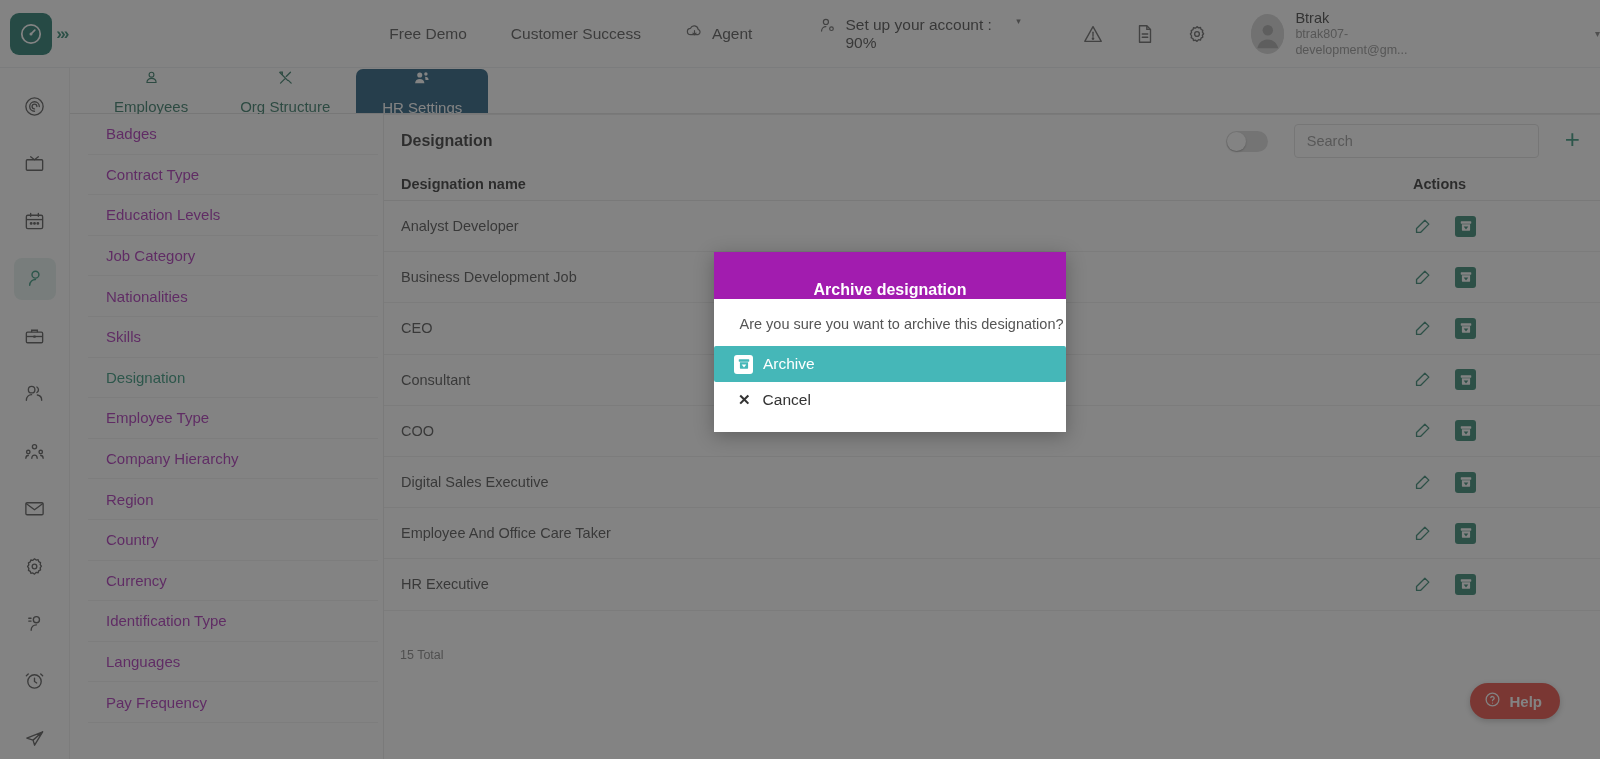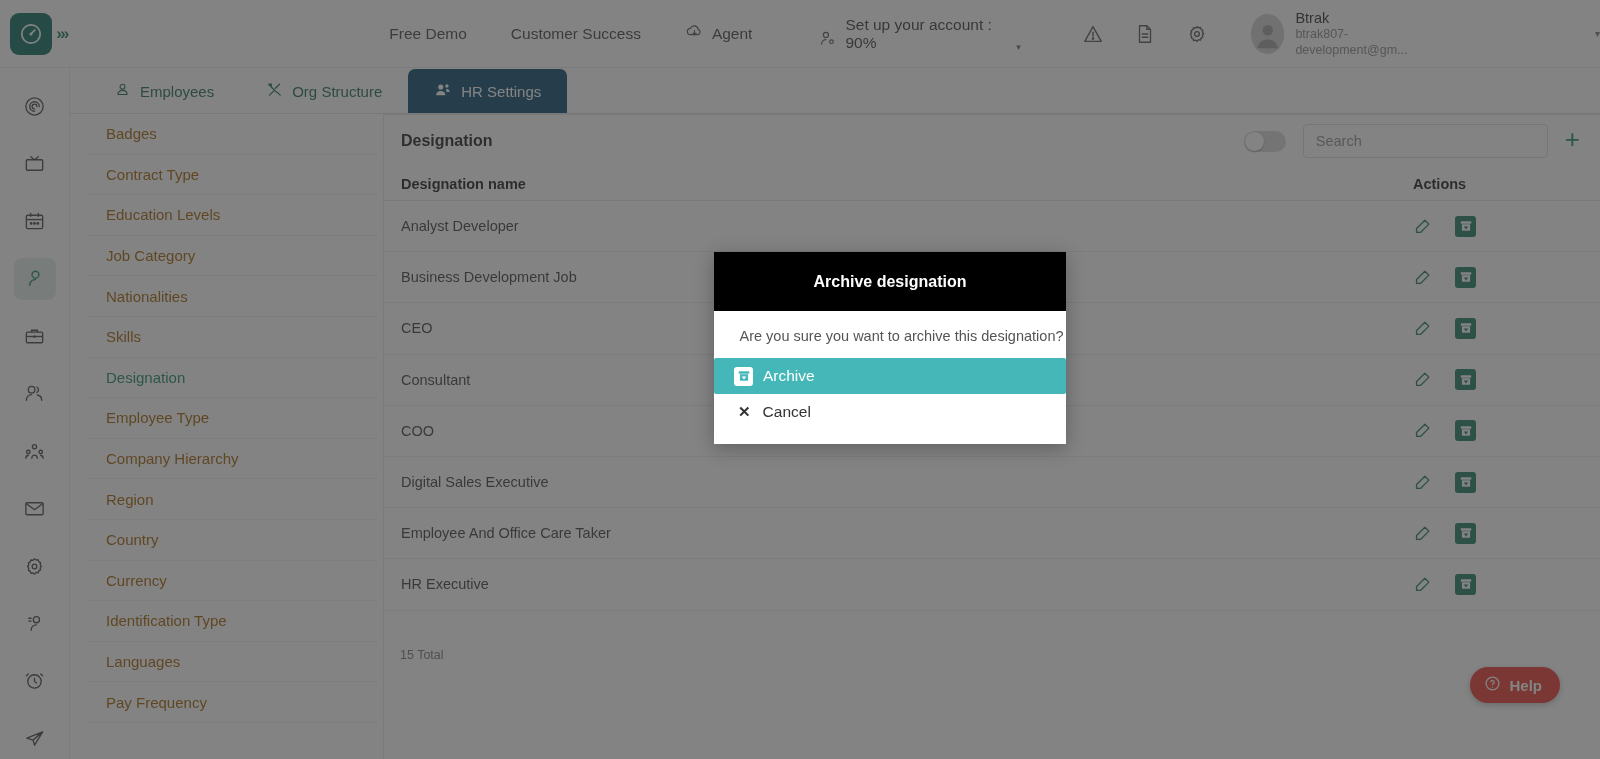--- a/index.html
+++ b/index.html
@@ -26,21 +26,21 @@
     width:42px; height:42px; border-radius:9px; background:#0b6b5d;
     display:flex; align-items:center; justify-content:center;
   }
   .chev{ color:#1e7a63; font-size:17px; letter-spacing:-2px; margin-left:-6px; font-weight:700;}
   .topnav{ display:flex; align-items:center; gap:0; margin-left:300px; }
   .topnav-item{
     font-size:15.5px; color:#444; padding:8px 22px; cursor:pointer;
     display:flex; align-items:center; gap:8px; white-space:nowrap;
   }
   .setup-pill{
-    display:flex; align-items:flex-end; gap:8px; font-size:15.5px; color:#3a3a3a;
+    display:flex; align-items:flex-start; gap:8px; font-size:15.5px; color:#3a3a3a;
     padding:7px 14px; margin-left:30px; cursor:pointer;
   }
   .caret{ font-size:9px; color:#666; }
   .hdr-icons{ display:flex; align-items:center; gap:0; margin-left:32px; }
   .hdr-ic{ width:52px; height:40px; display:flex; align-items:center; justify-content:center; cursor:pointer;}
   .profile{
     display:flex; align-items:center; gap:11px; margin-left:28px; cursor:pointer;
   }
   .avatar{
     width:40px; height:40px; border-radius:50%; background:#cfcfcf;
@@ -64,45 +64,45 @@
   .rail-ic.active{ background:#e2efec; }
 
   
   .tabs{
     position:absolute; top:68px; left:70px; right:0; height:46px;
     background:#fff; border-bottom:1px solid #e0e0e0; display:flex; align-items:flex-end;
     padding-left:18px;
   }
   .tab{
     height:44px; padding:0 26px; display:flex; align-items:center; gap:9px;
-    font-size:15px; color:#1f6b55; cursor:pointer; border-radius:7px 7px 0 0;
+    font-size:15px; color:#1f6b55; cursor:pointer; border-radius:7px 7px 0 0;flex-direction:column;
   }
   .tab.active{ background:#0c4a6e; color:#fff; }
 
   
   .settings-list{
     position:absolute; top:114px; left:88px; width:290px; bottom:0;
     background:#fff; overflow:hidden;
   }
   .s-item{
     height:40.6px; display:flex; align-items:center; padding-left:18px;
-    font-size:15px; color:#a16207; border-bottom:1px solid #f0f0f0; cursor:pointer;
+    font-size:15px; color:#a21caf; border-bottom:1px solid #f0f0f0; cursor:pointer;
   }
   .s-item.active{ color:#1f8a6d; font-weight:500; }
 
   
   .card{
     position:absolute; top:114px; left:383px; right:0; bottom:0;
     background:#fff; border-left:1px solid #e6e6e6; border-top:1px solid #e6e6e6;
   }
   .card-head{
     height:52px; display:flex; align-items:center; padding:0 14px 0 17px;
   }
   .card-title{ font-size:16px; font-weight:700; color:#1f1f1f; }
-  .card-head-right{ margin-left:auto; display:flex; align-items:center; gap:17px;}
+  .card-head-right{ margin-left:auto; display:flex; align-items:center; gap:26px;}
   .toggle{
     width:42px;height:21px;border-radius:11px;background:#d8d8d8;position:relative;cursor:pointer;
   }
   .toggle .knob{
     position:absolute;left:1px;top:1px;width:19px;height:19px;border-radius:50%;
     background:#fff;box-shadow:0 1px 2px rgba(0,0,0,.3);
   }
   .search{
     width:245px;height:34px;border:1px solid #dddddd;border-radius:4px;
     padding:0 12px;font-size:14.5px;color:#444;font-family:inherit;outline:none;
@@ -129,38 +129,38 @@
   .act-arch{
     width:21px;height:21px;border-radius:3px;background:#1f7a62;
     display:flex;align-items:center;justify-content:center;cursor:pointer;
   }
   .total{
     position:absolute; left:400px; top:648px; font-size:12.5px; color:#777;text-align:right;
   }
 
   
   .help{
-    position:absolute; right:40px; bottom:56px; height:36px; padding:0 18px 0 14px;
+    position:absolute; right:40px; bottom:40px; height:36px; padding:0 18px 0 14px;
     background:#e8372d; color:#fff; border-radius:18px; display:flex; align-items:center;
     gap:8px; font-size:15px; font-weight:600; cursor:pointer;
     box-shadow:0 2px 6px rgba(0,0,0,.25);
   }
 
   
   .overlay{
     position:absolute; inset:0; background:rgba(55,55,55,.62); z-index:40;
   }
 
   
   .modal{
     position:absolute; left:714px; top:252px; width:352px; z-index:50;
     background:#ffffff; box-shadow:0 4px 18px rgba(0,0,0,.28);
   }
   .modal-head{
-    background:#000000; height:59px; display:flex; align-items:center; justify-content:center;
+    background:#a21caf; height:47px; display:flex; align-items:flex-end; justify-content:center;
     color:#fff; font-size:16px; font-weight:700;
   }
   .modal-body{ padding:17px 0 14px; text-align:center; }
   .modal-msg{ font-size:14.5px; color:#555;padding-left:23px; }
   .modal-btns{ display:flex; justify-content:center; gap:0; margin-top:14px;flex-direction:column; }
   .btn-archive{
     background:#45b7b8; color:#fff; border:none; height:36px; padding:0 20px;
     display:flex; align-items:center; gap:10px; font-size:15.5px; cursor:pointer;
     font-family:inherit; border-radius:2px;
   }

